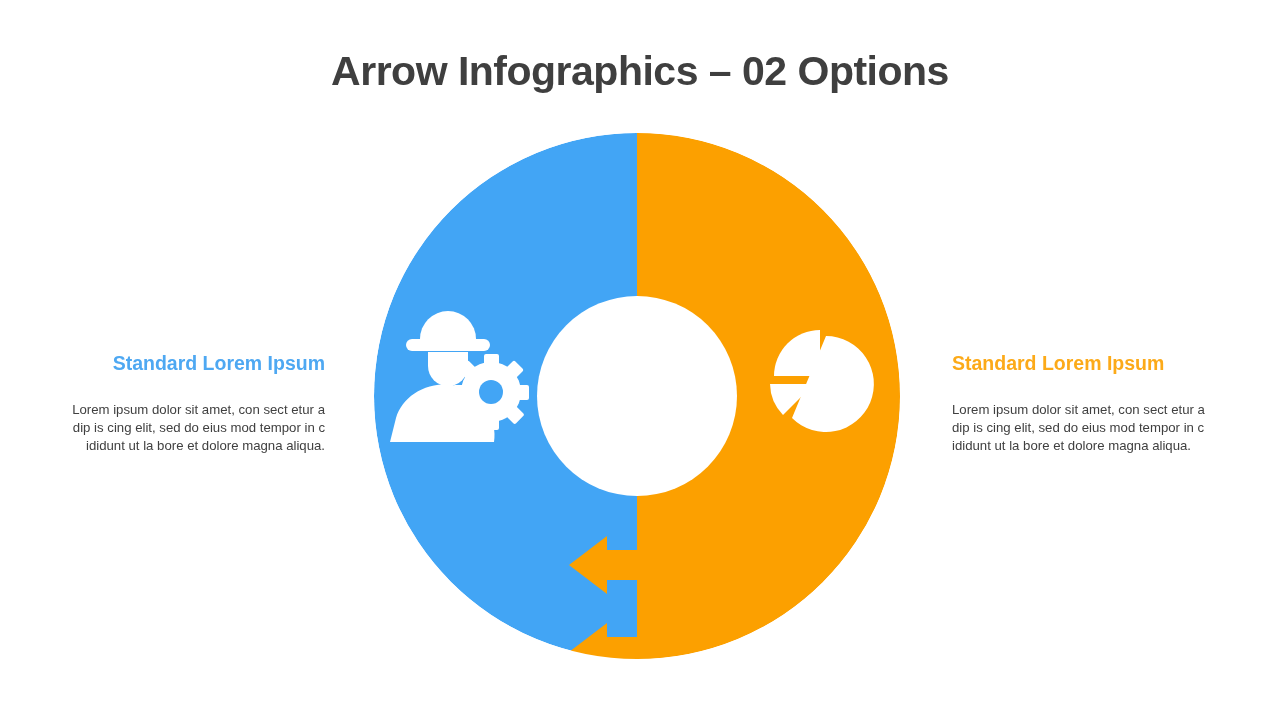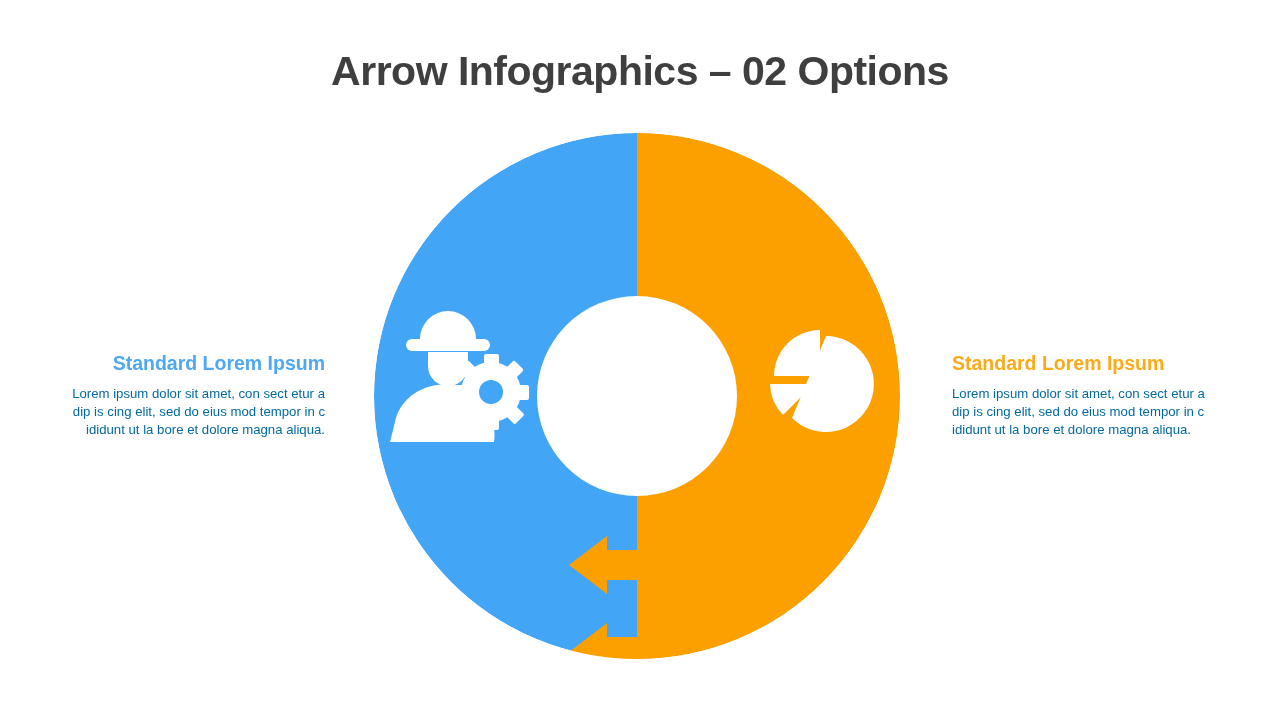--- a/index.html
+++ b/index.html
@@ -55,30 +55,30 @@
   .side-block {
     position: absolute;
     width: 270px;
   }
   .side-left  { left: 55px;  top: 352px; text-align: right; }
   .side-right { left: 952px; top: 352px; text-align: left;  }
 
   .side-heading {
     font-size: 19.5px;
     font-weight: bold;
-    margin: 0 0 10px 0;
+    margin: 0 0 26px 0;
     white-space: nowrap;
   }
   .side-left  .side-heading { color: #4ea8f2; }
   .side-right .side-heading { color: #fcaa19; }
 
   .side-body {
     font-size: 13.2px;
     line-height: 1.38;
-    color: #0369a1;
+    color: #404040;
     margin: 0;
   }
 </style>
 </head>
 <body>
 
 <div class="slide">
 
   <div class="title">Arrow Infographics – 02 Options</div>
 

